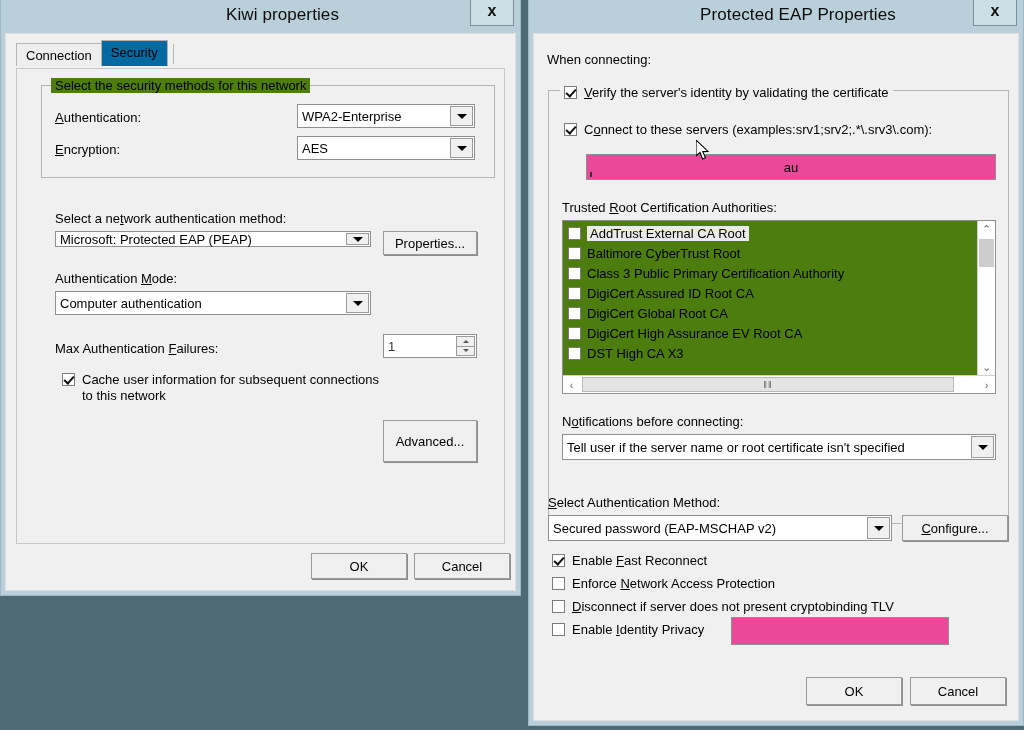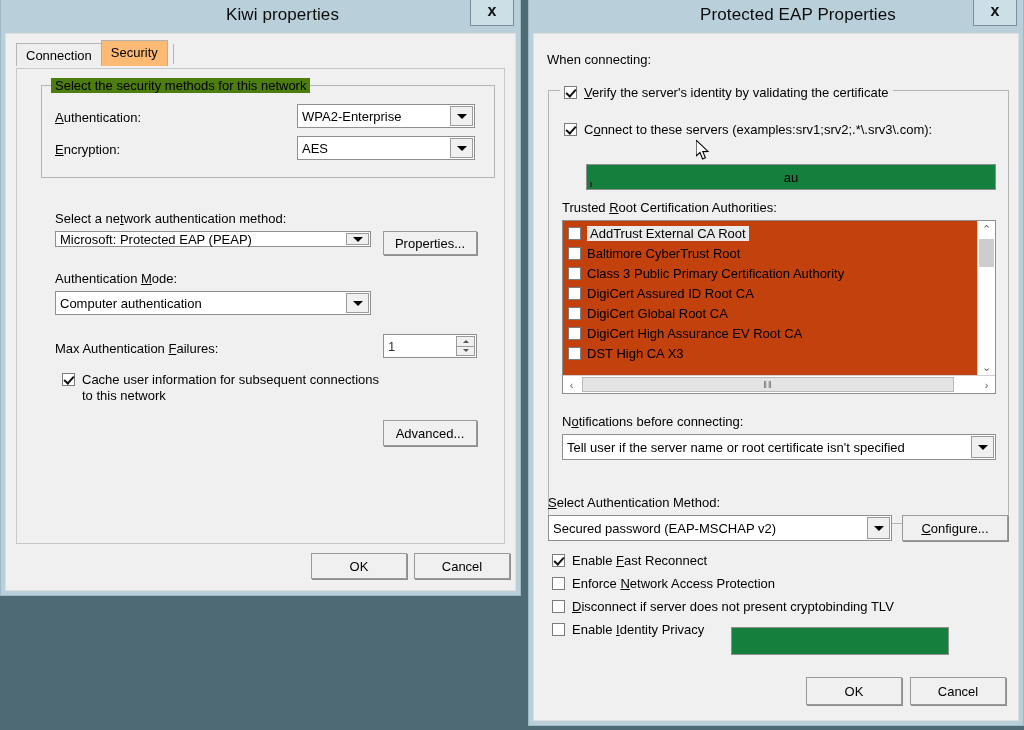--- a/index.html
+++ b/index.html
@@ -55,21 +55,21 @@
     padding: 4px 9px 4px 9px;
     background: #f0f0f0;
     border: 1px solid #b5b5b5;
     border-bottom: none;
     font-size: 13px;
     margin-right: -1px;
     cursor: pointer;
     position: relative;
   }
   .tab.inactive { margin-top: 3px; padding-bottom: 3px; background: #eeeeee; }
-  .tab.active { background: #fdba74; z-index: 3; padding-bottom: 6px; border-color: #b0b0b0; }
+  .tab.active { background: #0369a1; z-index: 3; padding-bottom: 6px; border-color: #b0b0b0; }
   .tab-sep { width: 1px; height: 20px; background: #b5b5b5; margin-left: 6px; margin-bottom: 2px; }
   .tabpage {
     position: absolute; left: 10px; right: 10px; top: 34px; bottom: 46px;
     border: 1px solid #c8c8c8;
     background: #f0f0f0;
     box-sizing: border-box;
   }
 
   
   .group { position: absolute; border: 1px solid #b4b4b4; box-sizing: border-box; }
@@ -95,24 +95,23 @@
     background: #f0f0f0; border: 1px solid #9a9a9a;
     display: flex; align-items: center; justify-content: center;
   }
   .tri-down {
     width: 0; height: 0;
     border-left: 5px solid transparent; border-right: 5px solid transparent;
     border-top: 5px solid #000;
   }
   .textbox {
     position: absolute; box-sizing: border-box;
-    background: #15803d; border: 1px solid #8f8f8f;
+    background: #ec4899; border: 1px solid #8f8f8f;
     font-size: 13px; display: flex; align-items: center;
     cursor: text;
-    margin-top: 10px;
   }
   .textbox.center { justify-content: center; }
   .caret { position:absolute; left:3px; bottom:2px; width:2px; height:5px; background:#333; }
 
   .btn {
     position: absolute; box-sizing: border-box;
     background: #f0f0f0;
     border: 1px solid #9a9a9a;
     box-shadow: 1px 1px 0 #8d8d8d;
     font-size: 13px;
@@ -151,21 +150,21 @@
     width: 4px; height: 8px;
     border: solid #111; border-width: 0 2px 2px 0;
     transform: rotate(42deg);
   }
   .cb-label { margin-left: 7px; line-height: 16px; white-space: nowrap; }
   .cb-label.wrap { white-space: normal; }
 
   
   .listbox {
     position: absolute; box-sizing: border-box;
-    background: #c2410c; border: 1px solid #8f8f8f;
+    background: #4d7c0f; border: 1px solid #8f8f8f;
     overflow: hidden;
   }
   .list-items { position: absolute; left:0; top:0; right:17px; bottom:17px; padding-top: 2px; }
   .li { display: flex; align-items: center; height: 20px; padding-left: 5px; font-size: 13px; }
   .li.sel .li-text { background: #eaeaea; padding: 0 3px; }
   .li-text { white-space: nowrap; }
   .li .cbox { margin-top: 0; margin-right: 6px; }
 
   .vscroll {
     position: absolute; right: 0; top: 0; width: 17px; bottom: 17px;
@@ -273,21 +272,21 @@
         </div>
 
         <div class="cb-row" style="left:45px; top:303px; width:330px;">
           <span class="cbox checked"></span>
           <span class="cb-label wrap">
             <span>Cache user information for subsequent connections</span><br>
             <span>to this network</span>
           </span>
         </div>
 
-        <div class="btn" style="left:366px; top:351px; width:94px; height:26px;">
+        <div class="btn" style="left:366px; top:351px; width:94px; height:42px;">
           <span>Advanced...</span>
         </div>
       </div>
 
       <div class="btn" style="left:305px; top:519px; width:96px; height:26px;">
         <span>OK</span>
       </div>
       <div class="btn" style="left:408px; top:519px; width:96px; height:26px;">
         <span>Cancel</span>
       </div>

